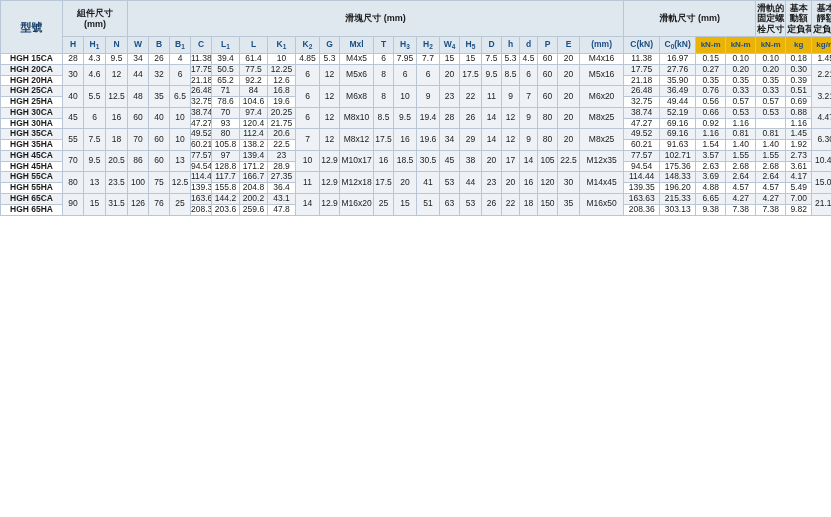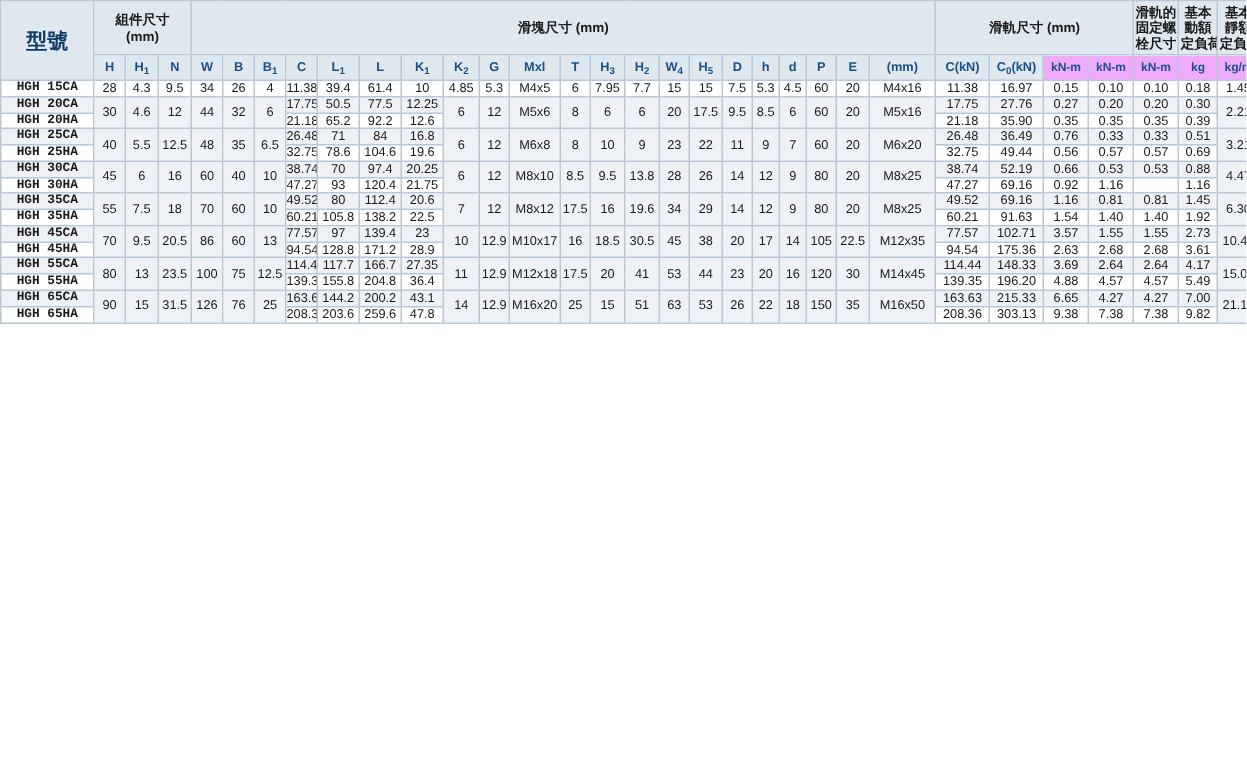--- a/index.html
+++ b/index.html
@@ -14,25 +14,25 @@
     color:#1a1a1a;
     padding:0;
     line-height:1.15;
     white-space:nowrap;
     overflow:hidden;
   }
   
   thead th{background:#dfe7ef;color:#123a63;font-weight:bold;}
   thead th.grp{font-size:9px;padding:2px 1px;}
   thead th.sym{font-size:8.5px;font-weight:bold;color:#1b4f86;height:16px;}
-  thead th.unit{font-size:8px;font-weight:bold;color:#1b4f86;height:14px;background:#f0abfc;}
-  thead th.model{font-size:14px;font-weight:bold;color:#123a63;}
+  thead th.unit{font-size:8px;font-weight:bold;color:#1b4f86;height:14px;background:#eab308;}
+  thead th.model{font-size:11px;font-weight:bold;color:#123a63;}
   thead th.sub{font-size:8.5px;font-weight:bold;color:#123a63;}
   
-  td.model{font-weight:bold;font-size:9px;color:#111;background:#f2f5f9;text-align:left;padding-left:6px;font-family:Liberation Mono, monospace;}
+  td.model{font-weight:bold;font-size:9px;color:#111;background:#f2f5f9;text-align:left;padding-left:6px;}
   tbody tr.odd td{background:#ffffff;}
   tbody tr.even td{background:#eef2f6;}
   td.merged{background:#eef2f6 !important;}
   sub{font-size:6.5px;vertical-align:baseline;position:relative;top:2px;}
 </style>
 </head>
 <body>
 
 <div id="sheet">
   <table class="spec" id="spec-table">
@@ -262,21 +262,21 @@
           <td rowspan="2" class="merged">10</td>
           <td>38.74</td>
           <td>70</td>
           <td>97.4</td>
           <td>20.25</td>
           <td rowspan="2" class="merged">6</td>
           <td rowspan="2" class="merged">12</td>
           <td rowspan="2" class="merged">M8x10</td>
           <td rowspan="2" class="merged">8.5</td>
           <td rowspan="2" class="merged">9.5</td>
-          <td rowspan="2" class="merged">13.8</td>
+          <td rowspan="2" class="merged">19.4</td>
           <td rowspan="2" class="merged">28</td>
           <td rowspan="2" class="merged">26</td>
           <td rowspan="2" class="merged">14</td>
           <td rowspan="2" class="merged">12</td>
           <td rowspan="2" class="merged">9</td>
           <td rowspan="2" class="merged">80</td>
           <td rowspan="2" class="merged">20</td>
           <td rowspan="2" class="merged">M8x25</td>
           <td>38.74</td>
           <td>52.19</td>

